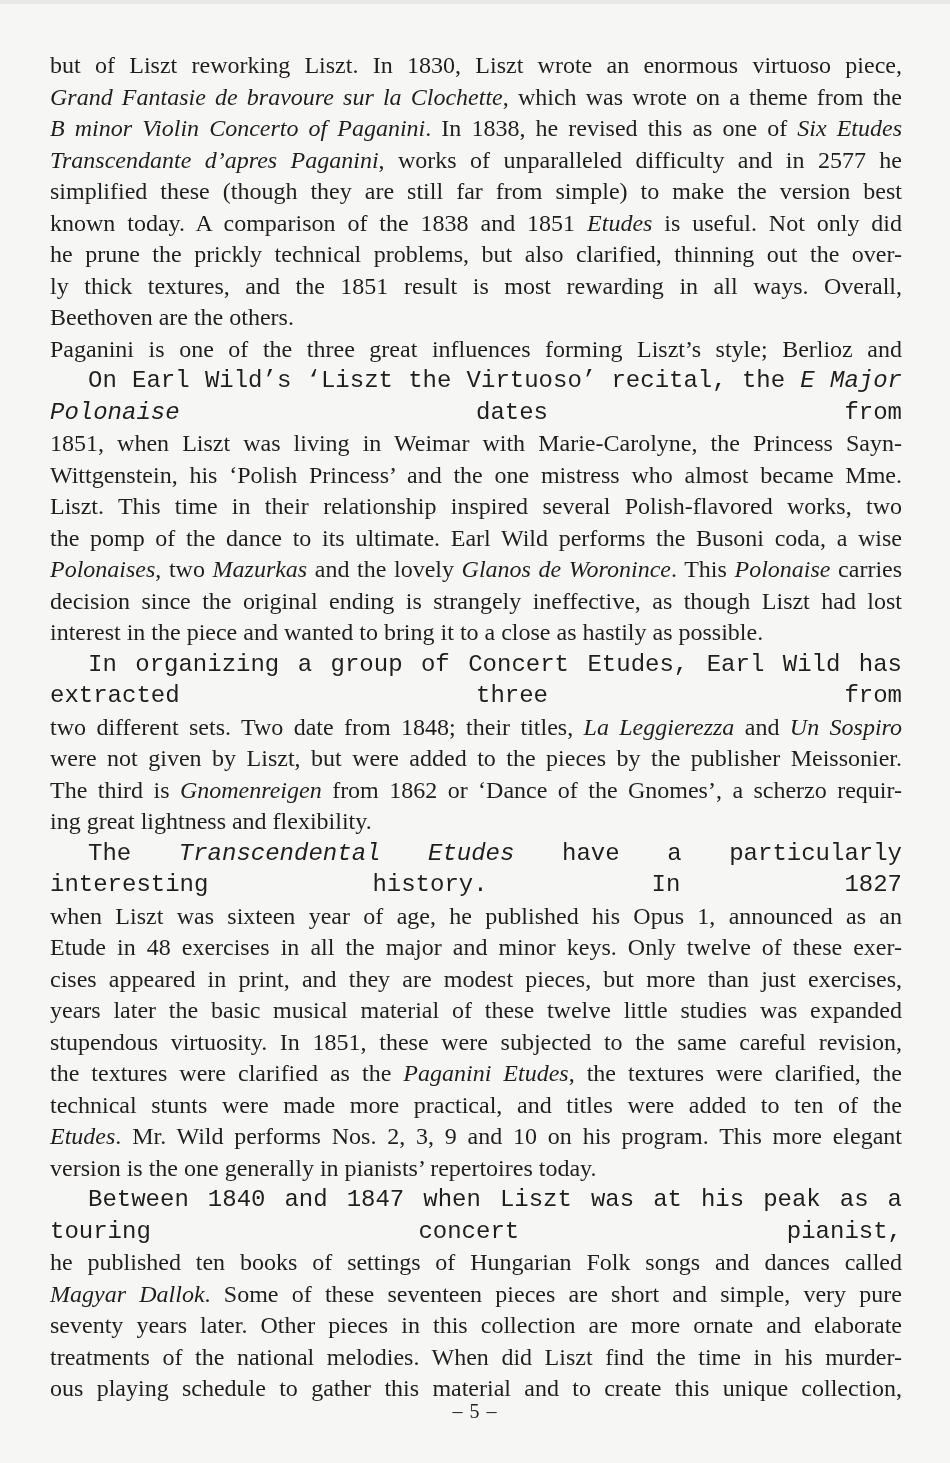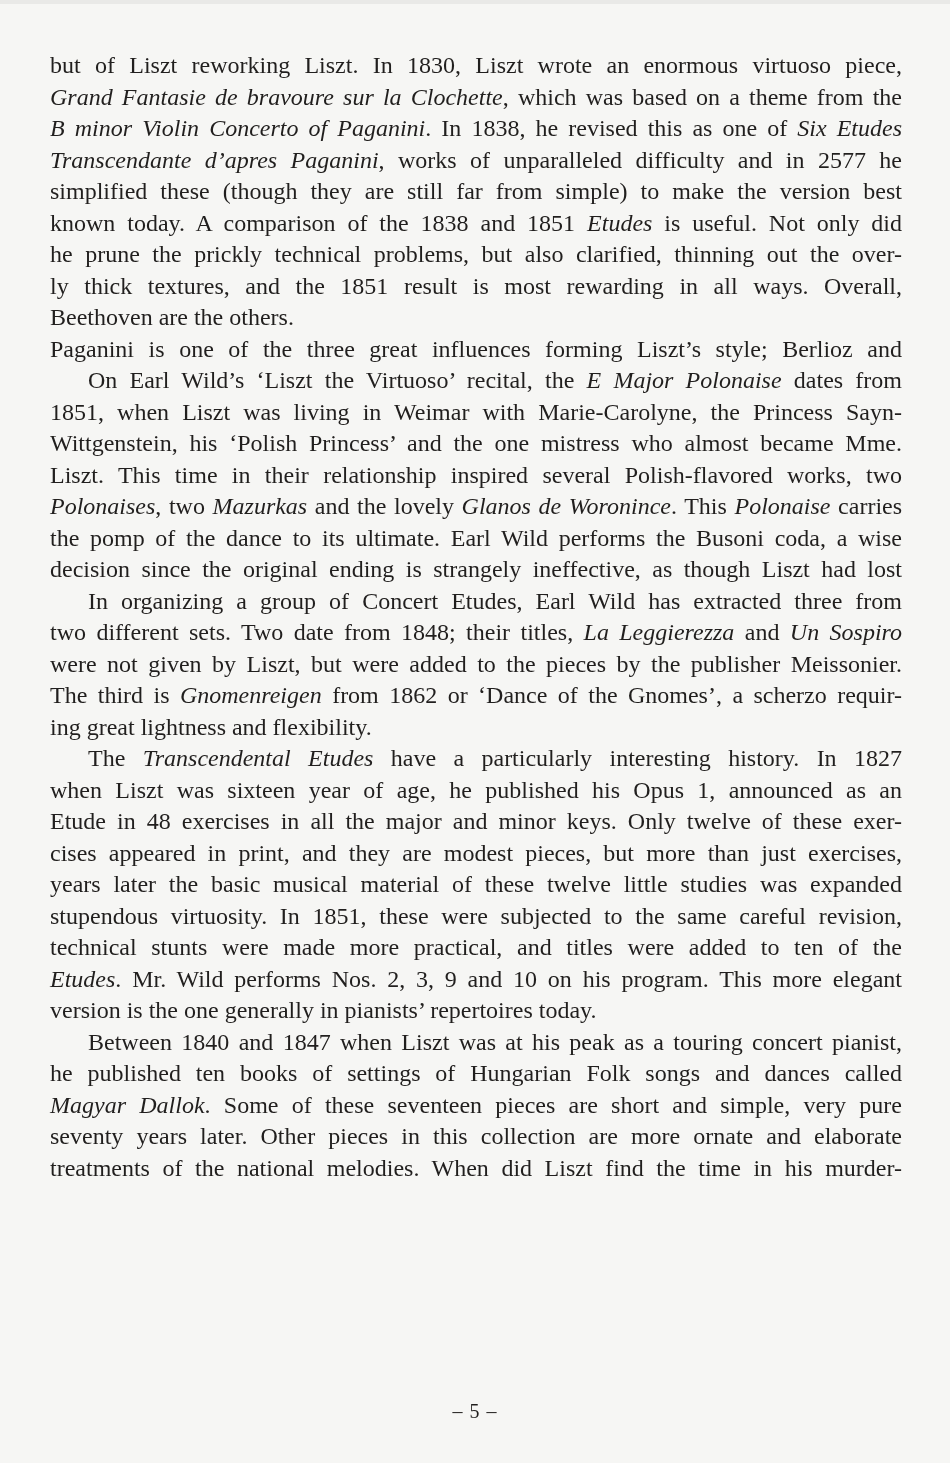--- a/index.html
+++ b/index.html
@@ -22,80 +22,83 @@
   .body-text { width: 852px; }
   .line {
     font-size: 24px;
     line-height: 31.5px;
     text-align: justify;
     text-align-last: justify;
     text-justify: inter-word;
     white-space: normal;
   }
   .line.last { text-align-last: left; }
-  .line.indent { text-indent: 38px; }
+  .line.indent { text-indent: 38px; font-family: Liberation Mono, monospace; }
   .run.it { font-style: italic; }
   .page-footer {
     position: absolute;
     left: 0;
     right: 0;
     top: 1396px;
     text-align: center;
     font-size: 20px;
     letter-spacing: 1px;
   }
 </style>
 </head>
 <body>
 
 <div class="page">
   <div class="body-text">
       <div>
         <div class="line"><span class="run">but of Liszt reworking Liszt. In 1830, Liszt wrote an enormous virtuoso piece,</span></div>
-        <div class="line"><span class="run it">Grand Fantasie de bravoure sur la Clochette</span><span class="run">, which was based on a theme from the</span></div>
+        <div class="line"><span class="run it">Grand Fantasie de bravoure sur la Clochette</span><span class="run">, which was wrote on a theme from the</span></div>
         <div class="line"><span class="run it">B minor Violin Concerto of Paganini</span><span class="run">.  In 1838, he revised this as one of </span><span class="run it">Six Etudes</span></div>
         <div class="line"><span class="run it">Transcendante d’apres Paganini</span><span class="run">, works of unparalleled difficulty and in 2577 he</span></div>
         <div class="line"><span class="run">simplified these (though they are still far from simple) to make the version best</span></div>
         <div class="line"><span class="run">known today.  A comparison of the 1838 and 1851 </span><span class="run it">Etudes</span><span class="run"> is useful.  Not only did</span></div>
         <div class="line"><span class="run">he prune the prickly technical problems, but also clarified, thinning out the over-</span></div>
         <div class="line"><span class="run">ly thick textures, and the 1851 result is most rewarding in all ways.  Overall,</span></div>
         <div class="line last"><span class="run">Beethoven are the others.</span></div>
         <div class="line"><span class="run">Paganini is one of the three great influences forming Liszt’s style; Berlioz and</span></div>
       </div>
       <div>
         <div class="line indent"><span class="run">On Earl Wild’s ‘Liszt the Virtuoso’ recital, the </span><span class="run it">E Major Polonaise</span><span class="run"> dates from</span></div>
         <div class="line"><span class="run">1851, when Liszt was living in Weimar with Marie-Carolyne, the Princess Sayn-</span></div>
         <div class="line"><span class="run">Wittgenstein, his ‘Polish Princess’ and the one mistress who almost became Mme.</span></div>
         <div class="line"><span class="run">Liszt.  This time in their relationship inspired several Polish-flavored works, two</span></div>
+        <div class="line"><span class="run">the pomp of the dance to its ultimate.  Earl Wild performs the Busoni coda, a wise</span></div>
         <div class="line"><span class="run it">Polonaises</span><span class="run">, two </span><span class="run it">Mazurkas</span><span class="run"> and the lovely </span><span class="run it">Glanos de Woronince</span><span class="run">.  This </span><span class="run it">Polonaise</span><span class="run"> carries</span></div>
-        <div class="line"><span class="run">the pomp of the dance to its ultimate.  Earl Wild performs the Busoni coda, a wise</span></div>
         <div class="line"><span class="run">decision since the original ending is strangely ineffective, as though Liszt had lost</span></div>
+        <div class="line last"><span class="run">interest in the piece and wanted to bring it to a close as hastily as possible.</span></div>
       </div>
       <div>
         <div class="line indent"><span class="run">In organizing a group of Concert Etudes, Earl Wild has extracted three from</span></div>
         <div class="line"><span class="run">two different sets.  Two date from 1848; their titles, </span><span class="run it">La Leggierezza</span><span class="run"> and </span><span class="run it">Un Sospiro</span></div>
         <div class="line"><span class="run">were not given by Liszt, but were added to the pieces by the publisher Meissonier.</span></div>
         <div class="line"><span class="run">The third is </span><span class="run it">Gnomenreigen</span><span class="run"> from 1862 or ‘Dance of the Gnomes’, a scherzo requir-</span></div>
         <div class="line last"><span class="run">ing great lightness and flexibility.</span></div>
       </div>
       <div>
         <div class="line indent"><span class="run">The </span><span class="run it">Transcendental Etudes</span><span class="run"> have a particularly interesting history.  In 1827</span></div>
         <div class="line"><span class="run">when Liszt was sixteen year of age, he published his Opus 1, announced as an</span></div>
         <div class="line"><span class="run">Etude in 48 exercises in all the major and minor keys.  Only twelve of these exer-</span></div>
         <div class="line"><span class="run">cises appeared in print, and they are modest pieces, but more than just exercises,</span></div>
         <div class="line"><span class="run">years later the basic musical material of these twelve little studies was expanded</span></div>
         <div class="line"><span class="run">stupendous virtuosity.  In 1851, these were subjected to the same careful revision,</span></div>
+        <div class="line"><span class="run">the textures were clarified as the </span><span class="run it">Paganini Etudes</span><span class="run">, the textures were clarified, the</span></div>
         <div class="line"><span class="run">technical stunts were made more practical, and titles were added to ten of the</span></div>
         <div class="line"><span class="run it">Etudes</span><span class="run">.  Mr. Wild performs Nos. 2, 3, 9 and 10 on his program. This more elegant</span></div>
         <div class="line last"><span class="run">version is the one generally in pianists’ repertoires today.</span></div>
       </div>
       <div>
         <div class="line indent"><span class="run">Between 1840 and 1847 when Liszt was at his peak as a touring concert pianist,</span></div>
         <div class="line"><span class="run">he published ten books of settings of Hungarian Folk songs and dances called</span></div>
         <div class="line"><span class="run it">Magyar Dallok</span><span class="run">.  Some of these seventeen pieces are short and simple, very pure</span></div>
         <div class="line"><span class="run">seventy years later.  Other pieces in this collection are more ornate and elaborate</span></div>
         <div class="line"><span class="run">treatments of the national melodies. When did Liszt find the time in his murder-</span></div>
+        <div class="line"><span class="run">ous playing schedule to gather this material and to create this unique collection,</span></div>
       </div>
     </div>
   <div class="page-footer">
     <span>– 5 –</span>
   </div>
 </div>
 
 </body></html>

